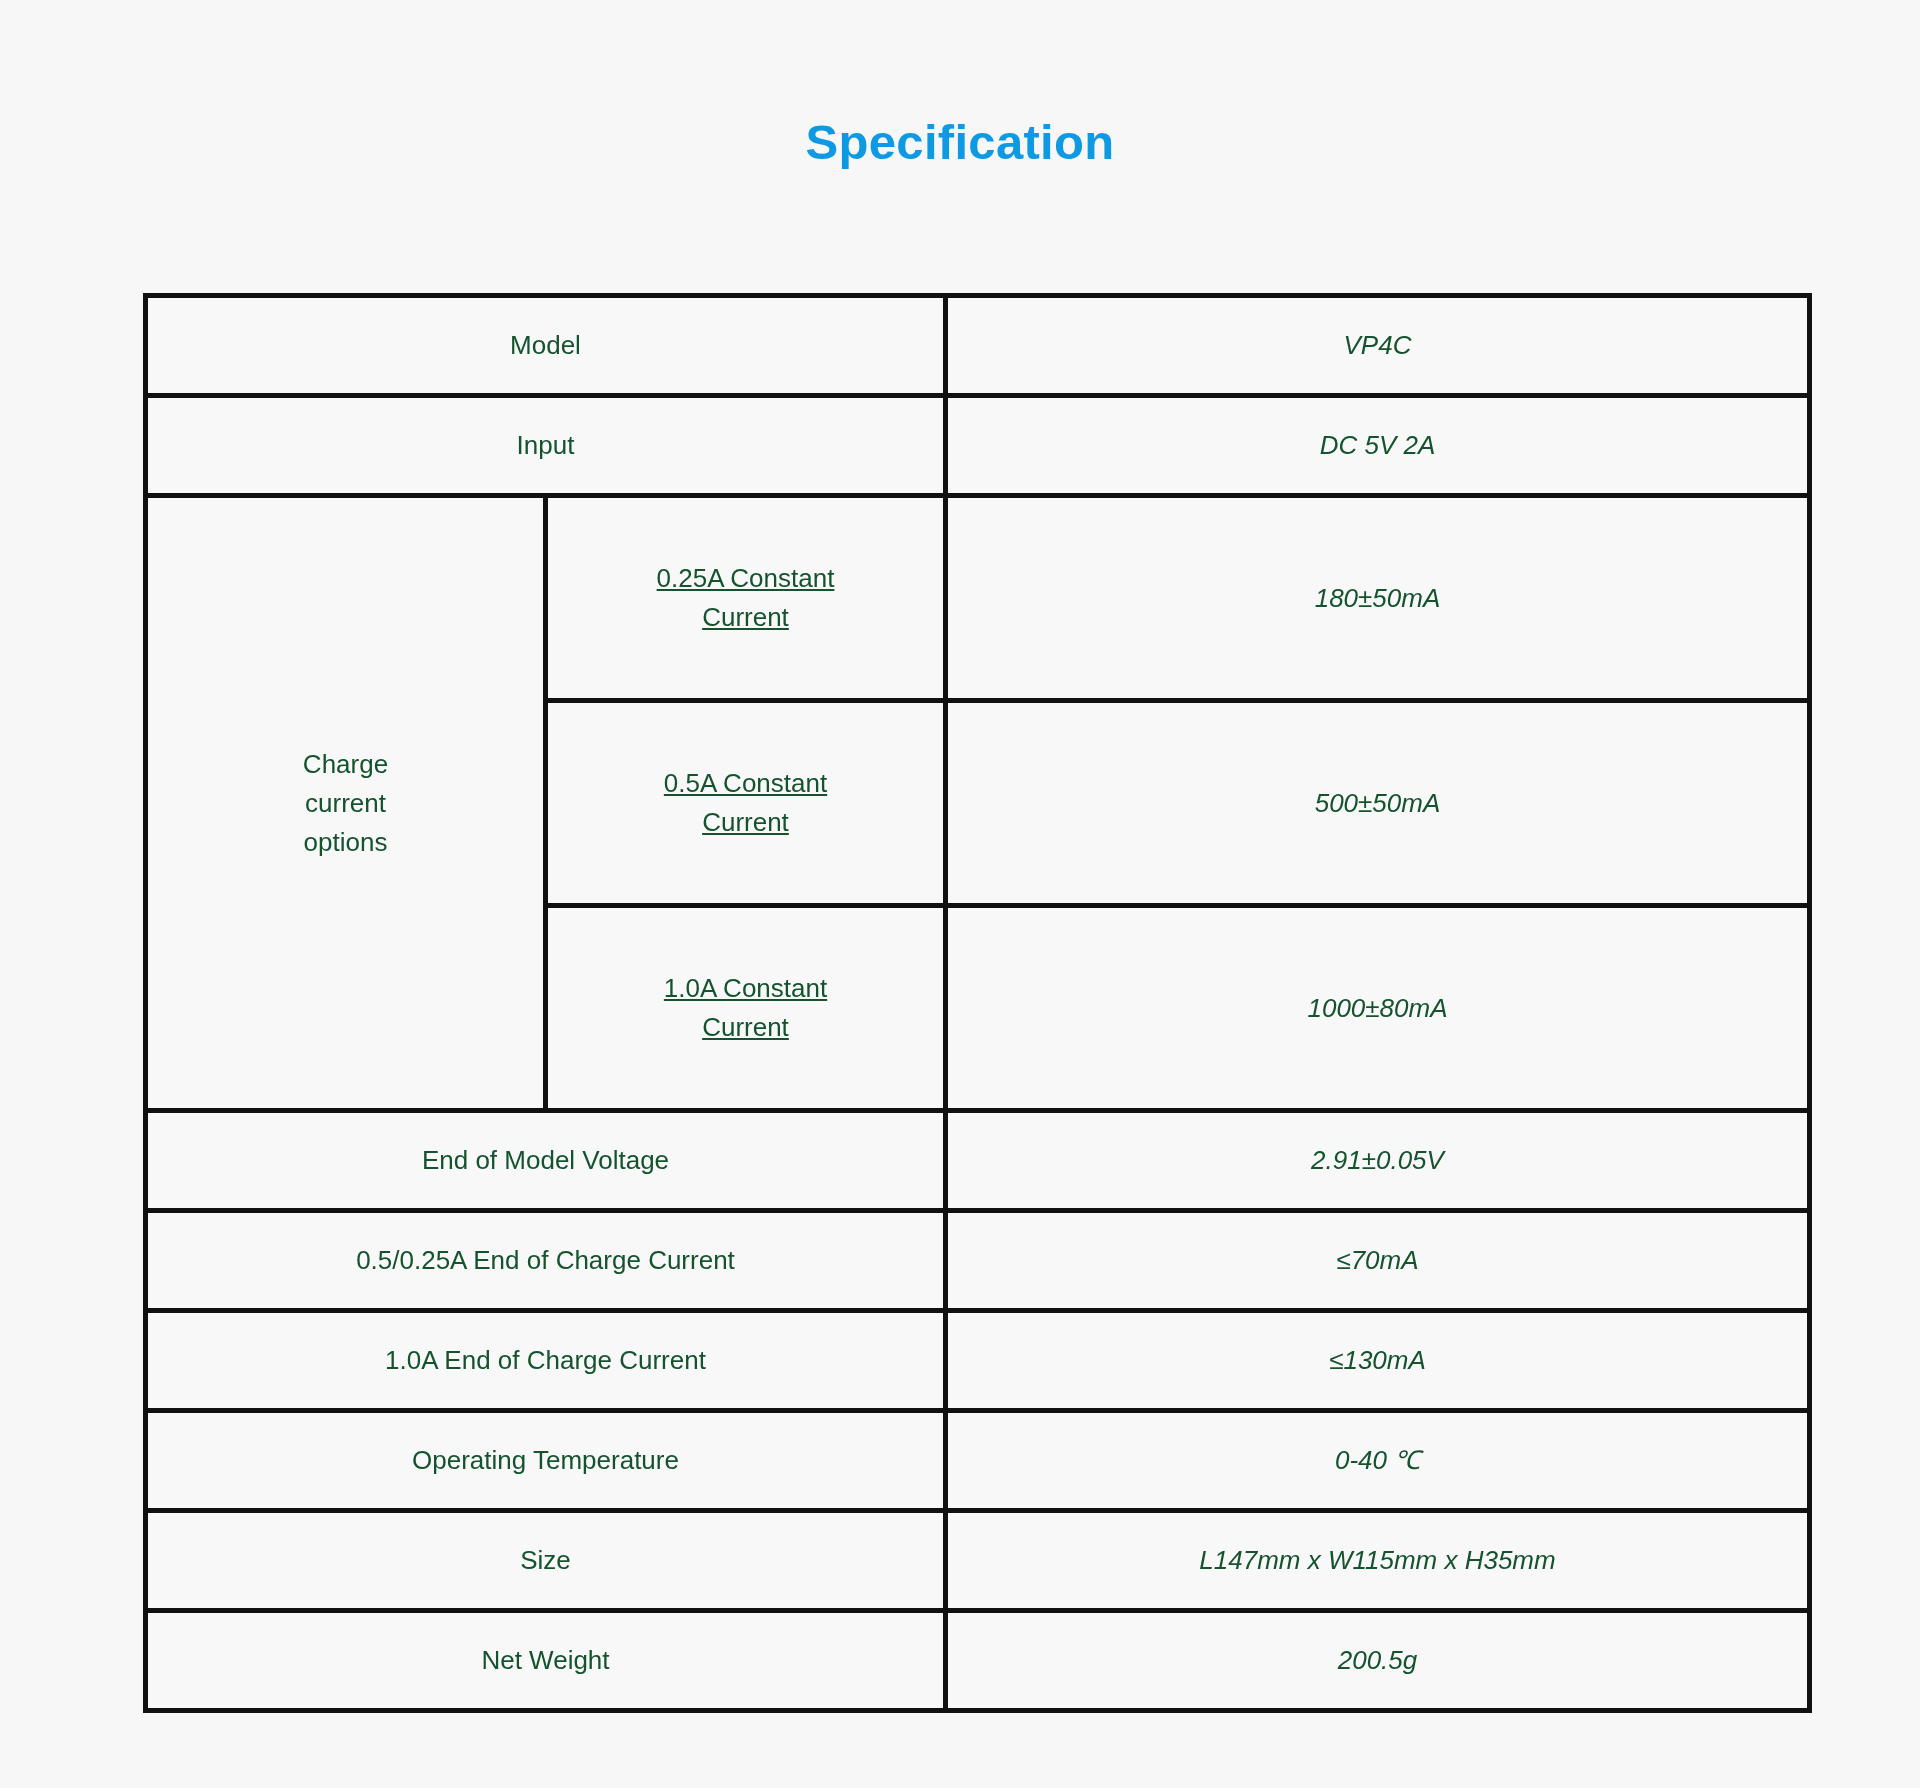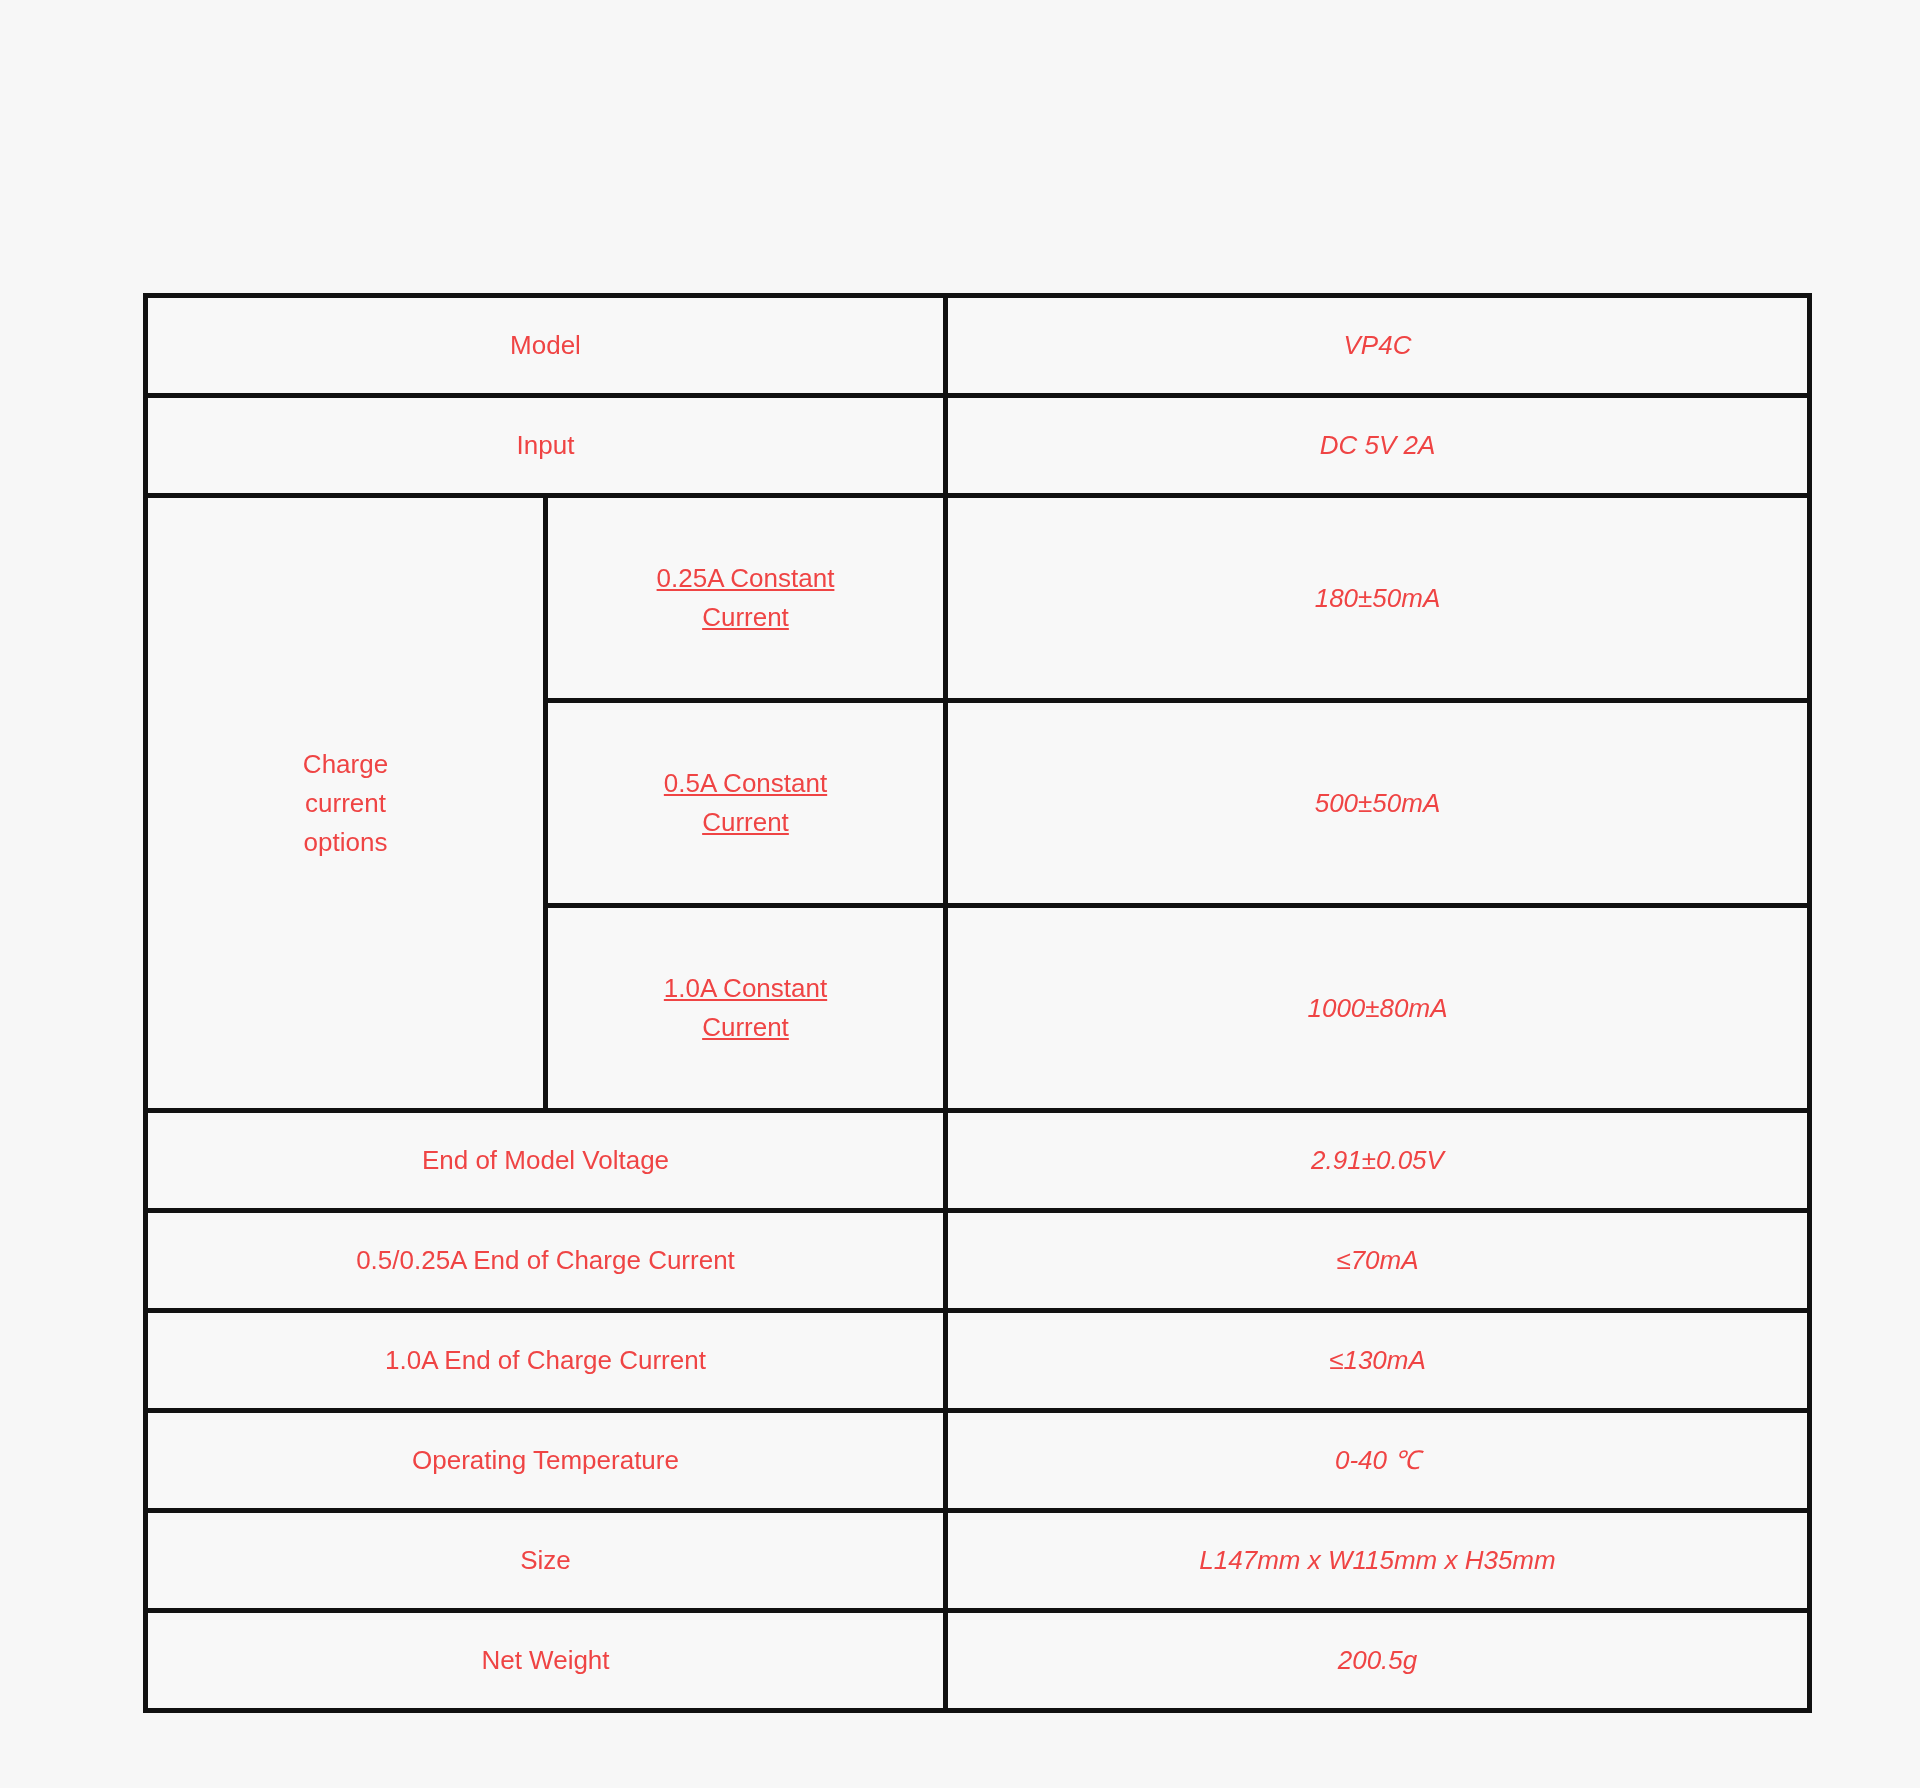--- a/index.html
+++ b/index.html
@@ -44,21 +44,21 @@
     width: 1664px;
     border-collapse: collapse;
     table-layout: fixed;
     background: #f7f7f7;
   }
 
   .spec-table td {
     border: 5px solid #111111;
     font-size: 26px;
     font-weight: 400;
-    color: #ef4444;
+    color: #14532d;
     text-align: center;
     vertical-align: middle;
     line-height: 1.50;
     padding: 6px 10px;
     box-sizing: border-box;
     background: #f8f8f8;
   }
 
   .col-label      { width: 800px; }
   .col-sub-left   { width: 317px; }
@@ -69,20 +69,21 @@
   .r-charge { height: 205px; }
   .r-plain  { height: 100px; }
 
   .multiline { white-space: pre-line; }
 </style>
 </head>
 <body>
 
 <div class="page">
 
+  <div class="title">Specification</div>
 
   <table class="spec-table">
     <tbody>
 
       <tr class="r-short">
         <td class="col-label" colspan="2">Model</td>
         <td class="col-value">VP4C</td>
       </tr>
 
       <tr class="r-short">

